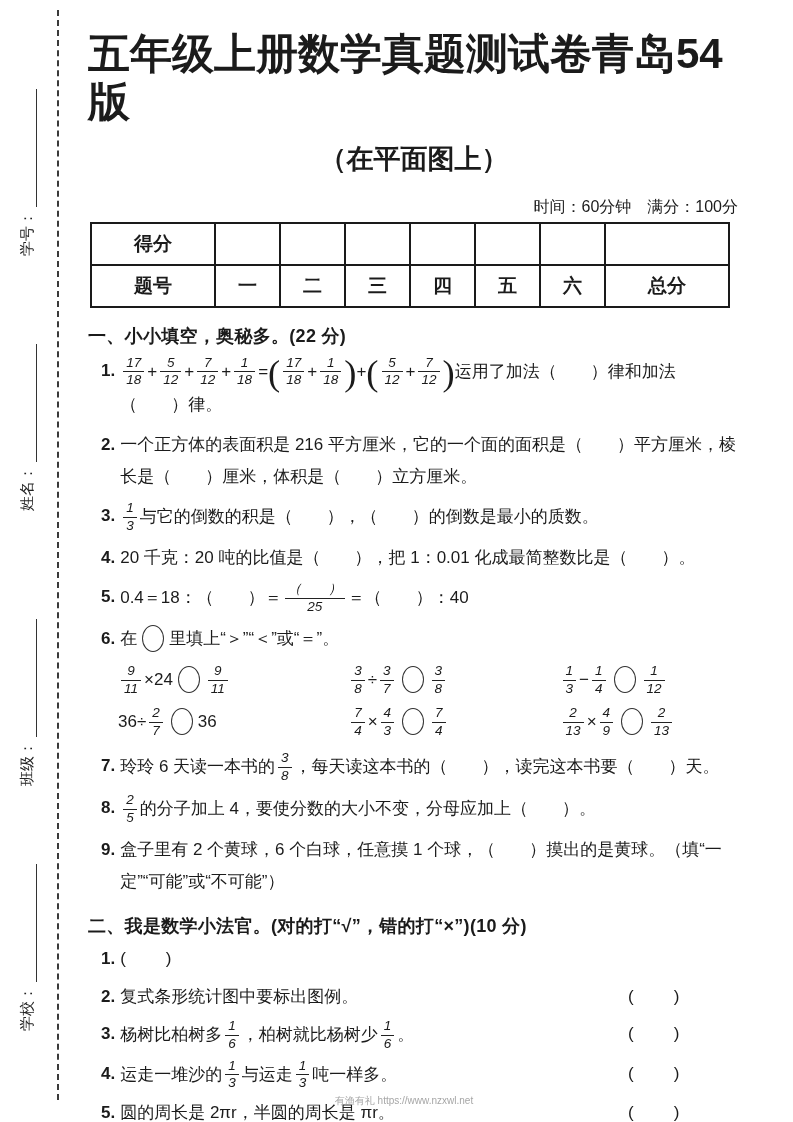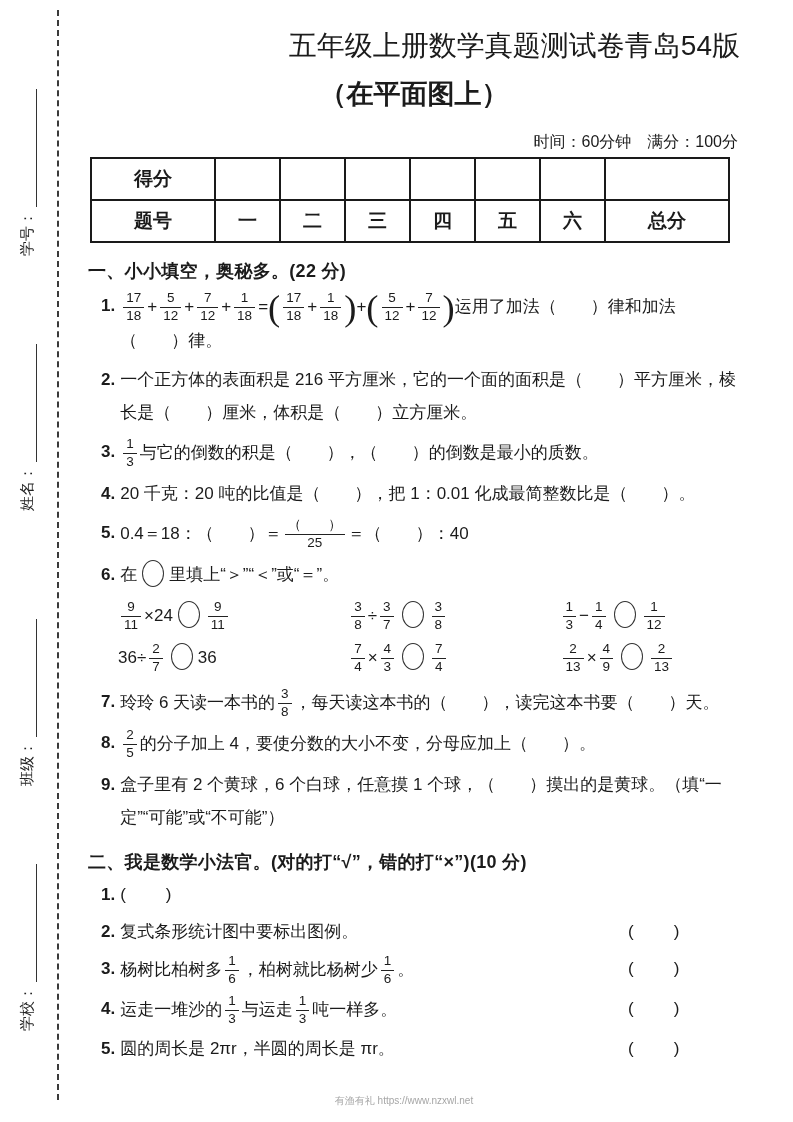--- a/index.html
+++ b/index.html
@@ -12,35 +12,35 @@
   .seal-line{position:absolute; left:57px; top:10px; bottom:22px; width:0;
     border-left:2px dashed #3a3a3a;}
   .sb-field{position:absolute; left:0; width:54px; height:195px;
     display:flex; align-items:center; justify-content:center;}
   .sb-rot{transform:rotate(-90deg); white-space:nowrap; font-size:15px;
     display:flex; align-items:flex-end; gap:4px; color:#222;}
   .sb-blank{display:inline-block; width:118px; height:1.15em;
     border-bottom:1.6px solid #333;}
   
   .content{position:absolute; left:88px; top:0; width:652px;}
-  .title{font-size:28px; font-weight:400; text-align:right; margin:30px 0 0 0; line-height:1.15;}
+  .title{font-size:42px; font-weight:700; text-align:left; margin:30px 0 0 0; line-height:1.15;}
   .subtitle{font-size:27px; font-weight:700; text-align:center; margin:14px 0 0 0;}
   .meta{text-align:right; font-size:16px; margin:20px 2px 4px 0; color:#1b1b1b;}
   table.score{width:640px; border-collapse:collapse; margin:0 0 10px 2px;}
   table.score th, table.score td{border:2px solid #1a1a1a; height:40px;
     text-align:center; font-size:19px; font-weight:700; padding:0;}
   table.score td{font-weight:400;}
   
   .sec-head{font-size:18px; font-weight:700; margin:16px 0 4px 0; letter-spacing:.3px;}
   .q{display:flex; align-items:flex-start; padding-left:13px; margin:7px 0;
     font-size:17px; line-height:1.9;}
   .qnum{font-weight:700; flex:none; margin-right:5px;}
   .qbody{flex:1;}
   .fr{display:inline-block; text-align:center; vertical-align:middle;
-    font-size:13.5px; line-height:1.25; margin:0 3px;}
+    font-size:13.5px; line-height:1.25; margin:0 3px;font-style:italic;}
   .fr .n{display:block; padding:0 3px;}
   .fr .d{display:block; border-top:1.2px solid #222; padding:0 3px;}
   .bp{font-size:215%; font-weight:300; vertical-align:middle; line-height:.8;
     font-family:"Liberation Serif","DejaVu Serif",serif;}
   .cmp{display:inline-block; width:20px; height:25px; border:1.4px solid #333;
     border-radius:50%; vertical-align:middle; margin:0 5px 3px 5px;}
   .cmp-grid{display:grid; grid-template-columns:37% 34% 29%; row-gap:6px;
     padding-left:30px; margin:6px 0 10px 0; font-size:17px; line-height:2.1;}
   
   .tf{display:flex; align-items:flex-start; padding-left:13px; margin:5px 0;

